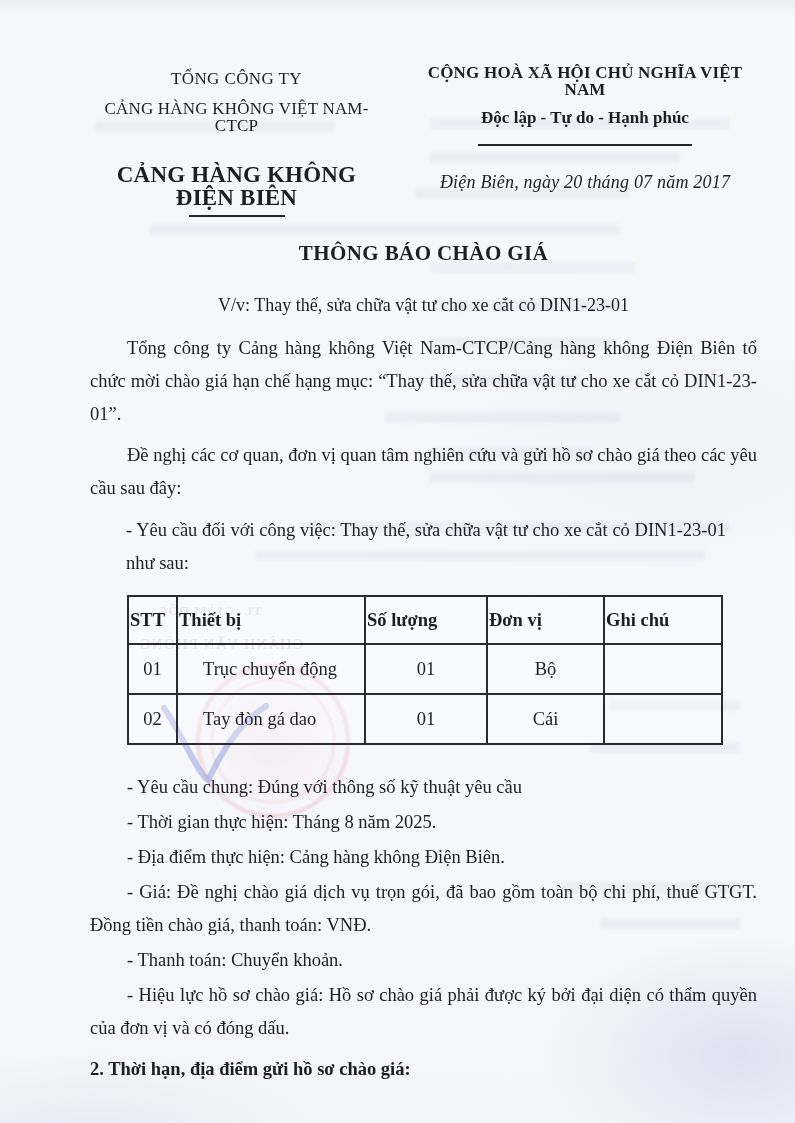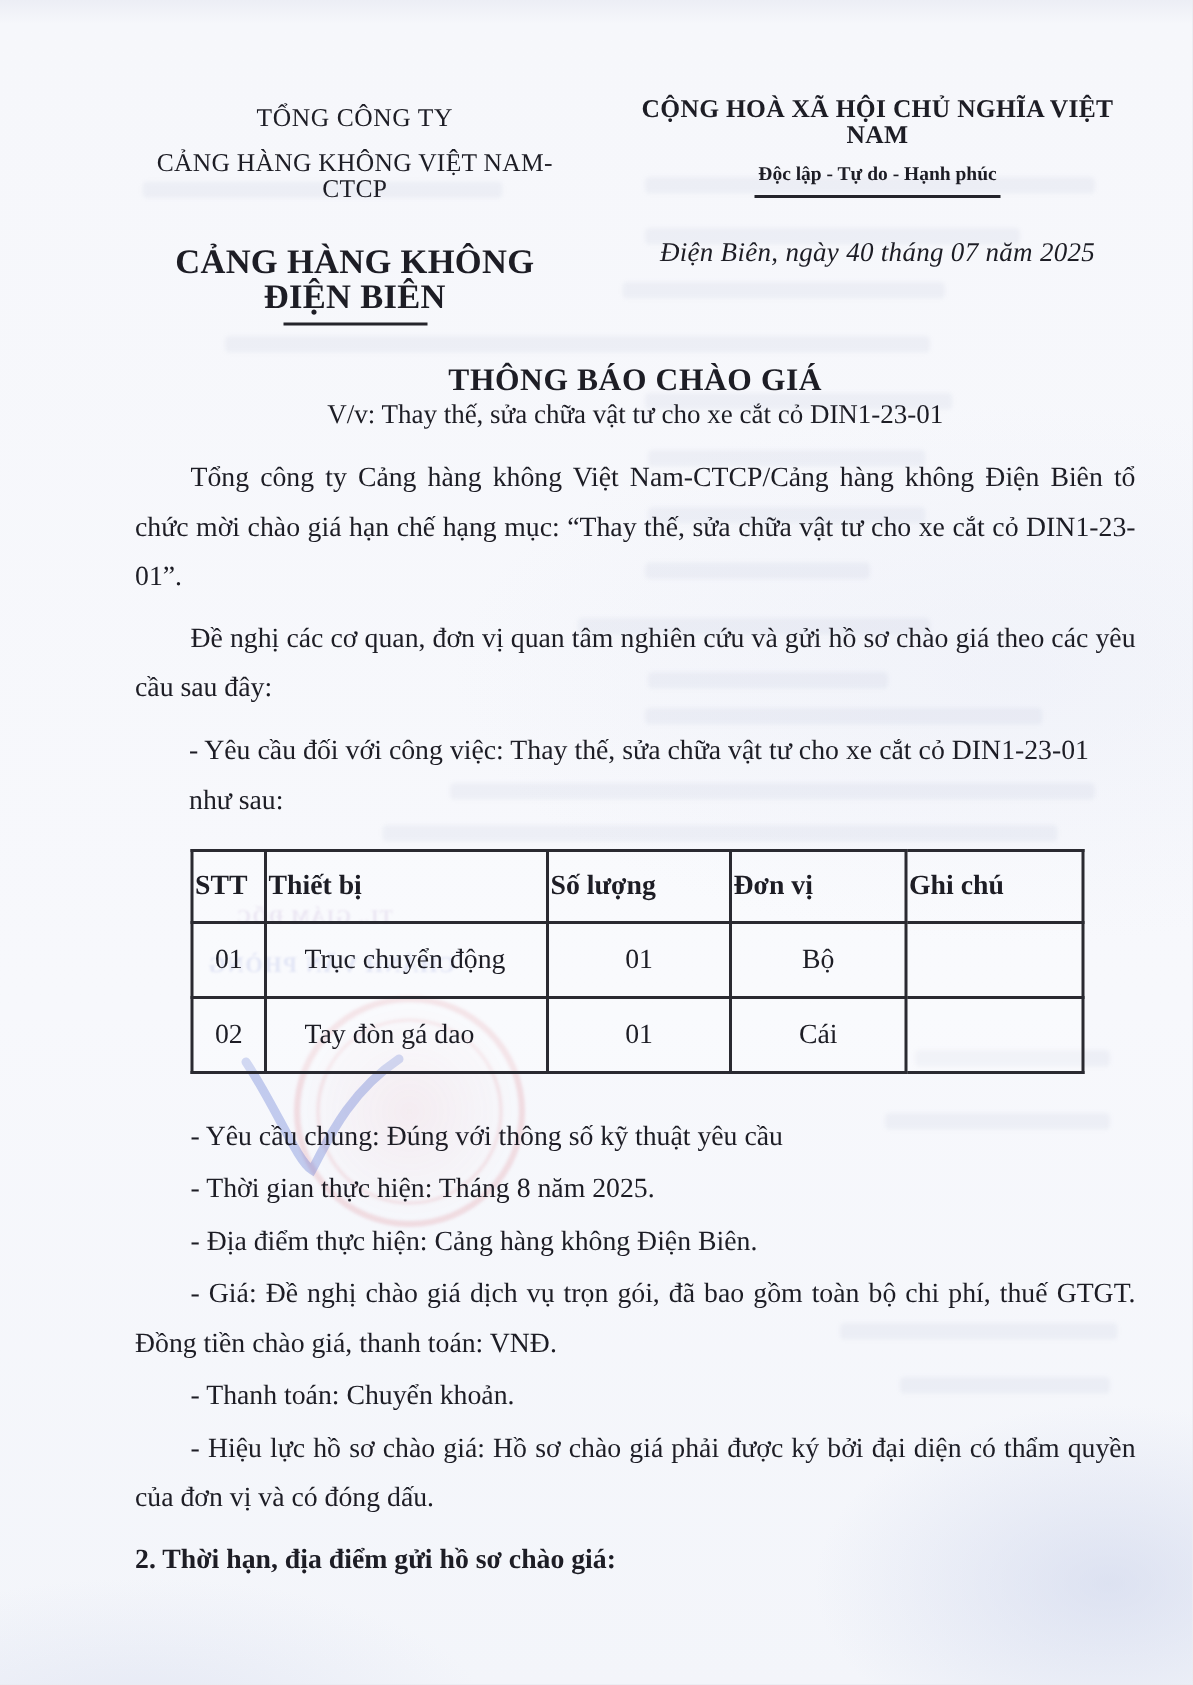--- a/index.html
+++ b/index.html
@@ -28,25 +28,25 @@
   
   .content{position:absolute;left:90px;top:64px;width:667px;}
   .hdr{display:flex;gap:30px;}
   .hdr-left{width:46%;text-align:center;line-height:1;}
   .hdr-right{width:54%;text-align:center;line-height:1;}
   .org1{font-size:17px;letter-spacing:.4px;padding-top:6px;}
   .org2{font-size:17px;margin-top:13px;letter-spacing:.2px;}
   .org3{font-size:23px;font-weight:bold;margin-top:29px;letter-spacing:.2px;}
   .org-rule{width:96px;border-top:2px solid #24242b;margin:6px auto 0;}
   .nat1{font-size:17px;font-weight:bold;letter-spacing:.2px;}
-  .nat2{display:inline-block;font-size:13px;font-weight:bold;margin-top:11px;
-    border-bottom:2px solid #24242b;padding:0 3px 8px;}
+  .nat2{display:inline-block;font-size:17px;font-weight:bold;margin-top:11px;
+    border-bottom:2px solid #24242b;padding:0 3px 18px;}
   .dateline{font-size:18px;font-style:italic;margin-top:27px;letter-spacing:.2px;}
   .title{text-align:center;font-size:21px;font-weight:bold;margin-top:24px;letter-spacing:.4px;}
-  .subject{text-align:center;font-size:18px;margin-top:0;}
+  .subject{text-align:center;font-size:18px;margin-top:29px;}
   p{margin:0;font-size:18.5px;line-height:33px;text-align:justify;}
   .p-indent{text-indent:37px;margin-top:8px;}
   .sec-head{font-weight:bold;font-size:18.5px;line-height:33px;margin-top:11px;}
   .lead{margin-left:36px;margin-top:9px;width:600px;}
   table{border-collapse:collapse;margin:15px 0 0 37px;background:rgba(255,255,255,.25);}
   th,td{border:2px solid #2a2a31;font-size:18.5px;}
   th{font-weight:bold;height:44px;text-align:left;}
   td{height:46px;text-align:center;}
   td.cell-left{text-align:left;padding-left:25px;}
   .reqs{margin-top:26px;}
@@ -95,21 +95,21 @@
     <div class="hdr">
       <div class="hdr-left">
         <div class="org1">TỔNG CÔNG TY</div>
         <div class="org2">CẢNG HÀNG KHÔNG VIỆT NAM-CTCP</div>
         <div class="org3">CẢNG HÀNG KHÔNG ĐIỆN BIÊN</div>
         <div class="org-rule"></div>
       </div>
       <div class="hdr-right">
         <div class="nat1">CỘNG HOÀ XÃ HỘI CHỦ NGHĨA VIỆT NAM</div>
         <div><span class="nat2">Độc lập - Tự do - Hạnh phúc</span></div>
-        <div class="dateline">Điện Biên, ngày 40 tháng 07 năm 2025</div>
+        <div class="dateline">Điện Biên, ngày 20 tháng 07 năm 2017</div>
       </div>
     </div>
 
     <div class="title">THÔNG BÁO CHÀO GIÁ</div>
     <div class="subject">V/v: Thay thế, sửa chữa vật tư cho xe cắt cỏ DIN1-23-01</div>
 
     <p class="p-indent" style="margin-top:16px">Tổng công ty Cảng hàng không Việt Nam-CTCP/Cảng hàng không Điện Biên tổ chức mời chào giá hạn chế hạng mục: “Thay thế, sửa chữa vật tư cho xe cắt cỏ DIN1-23-01”.</p>
     <p class="p-indent">Đề nghị các cơ quan, đơn vị quan tâm nghiên cứu và gửi hồ sơ chào giá theo các yêu cầu sau đây:</p>
 
     <p class="lead">- Yêu cầu đối với công việc: Thay thế, sửa chữa vật tư cho xe cắt cỏ DIN1-23-01 như sau:</p>

